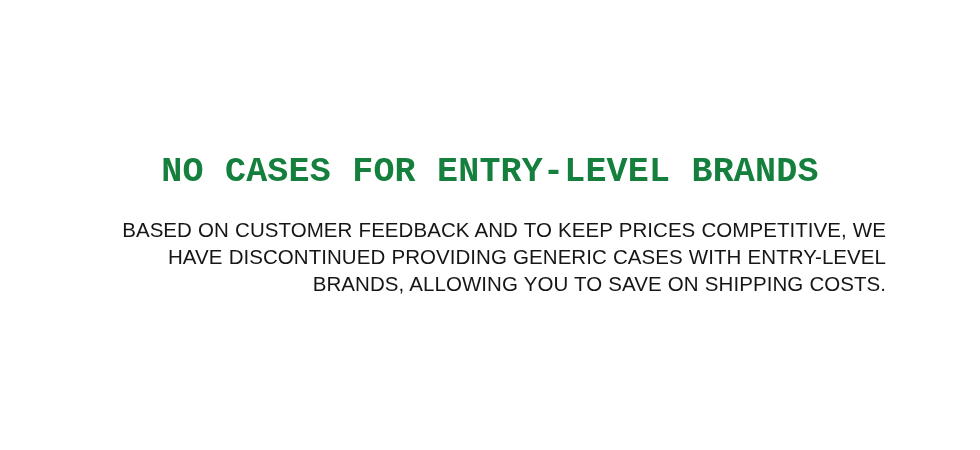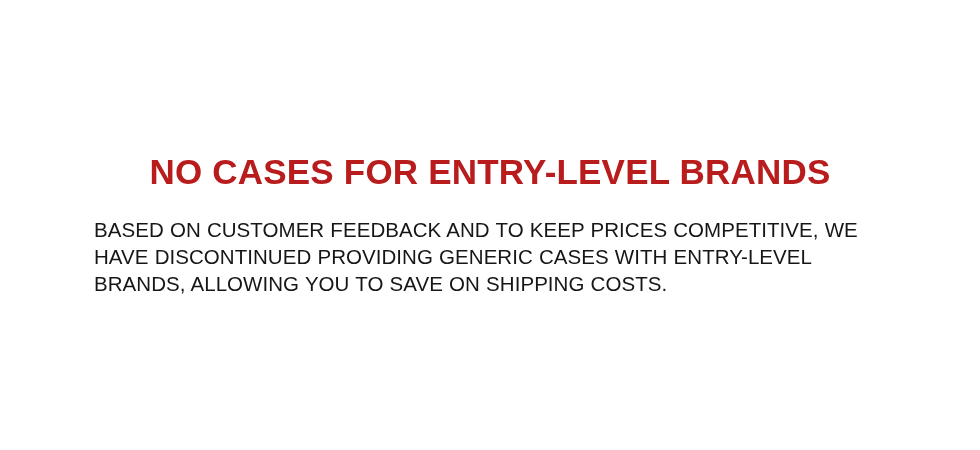--- a/index.html
+++ b/index.html
@@ -31,46 +31,46 @@
 
   .promo-inner {
     width: 880px;
     margin: 0 auto;
     text-align: center;
   }
 
   .promo-heading {
     margin: 0;
     padding: 0;
-    font-family: Liberation Sans, sans-serif;
+    font-family: Liberation Mono, monospace;
     font-size: 35px;
     line-height: 40px;
     font-weight: 900;
     letter-spacing: 0.2px;
-    color: #b91c1c;
+    color: #15803d;
     text-transform: uppercase;
     white-space: nowrap;
     transform: scaleX(1.0);
   }
 
   .promo-body {
     margin: 0;
     padding: 0;
     width: 792px;
     margin-left: auto;
     margin-right: auto;
     margin-top: 24px;
     font-family: "Liberation Sans", sans-serif;
     font-size: 20.5px;
     line-height: 27px;
     font-weight: 400;
     letter-spacing: 0.05px;
     color: #161616;
     text-transform: uppercase;
-    text-align: left;
+    text-align: right;
     word-spacing: 0.4px;
   }
 </style>
 </head>
 <body>
 
 <section class="promo-section">
   <div class="promo-inner">
     <h2 class="promo-heading">NO CASES FOR ENTRY-LEVEL BRANDS</h2>
     <p class="promo-body">BASED ON CUSTOMER FEEDBACK AND TO KEEP PRICES COMPETITIVE, WE HAVE DISCONTINUED PROVIDING GENERIC CASES WITH ENTRY-LEVEL BRANDS, ALLOWING YOU TO SAVE ON SHIPPING COSTS.</p>

